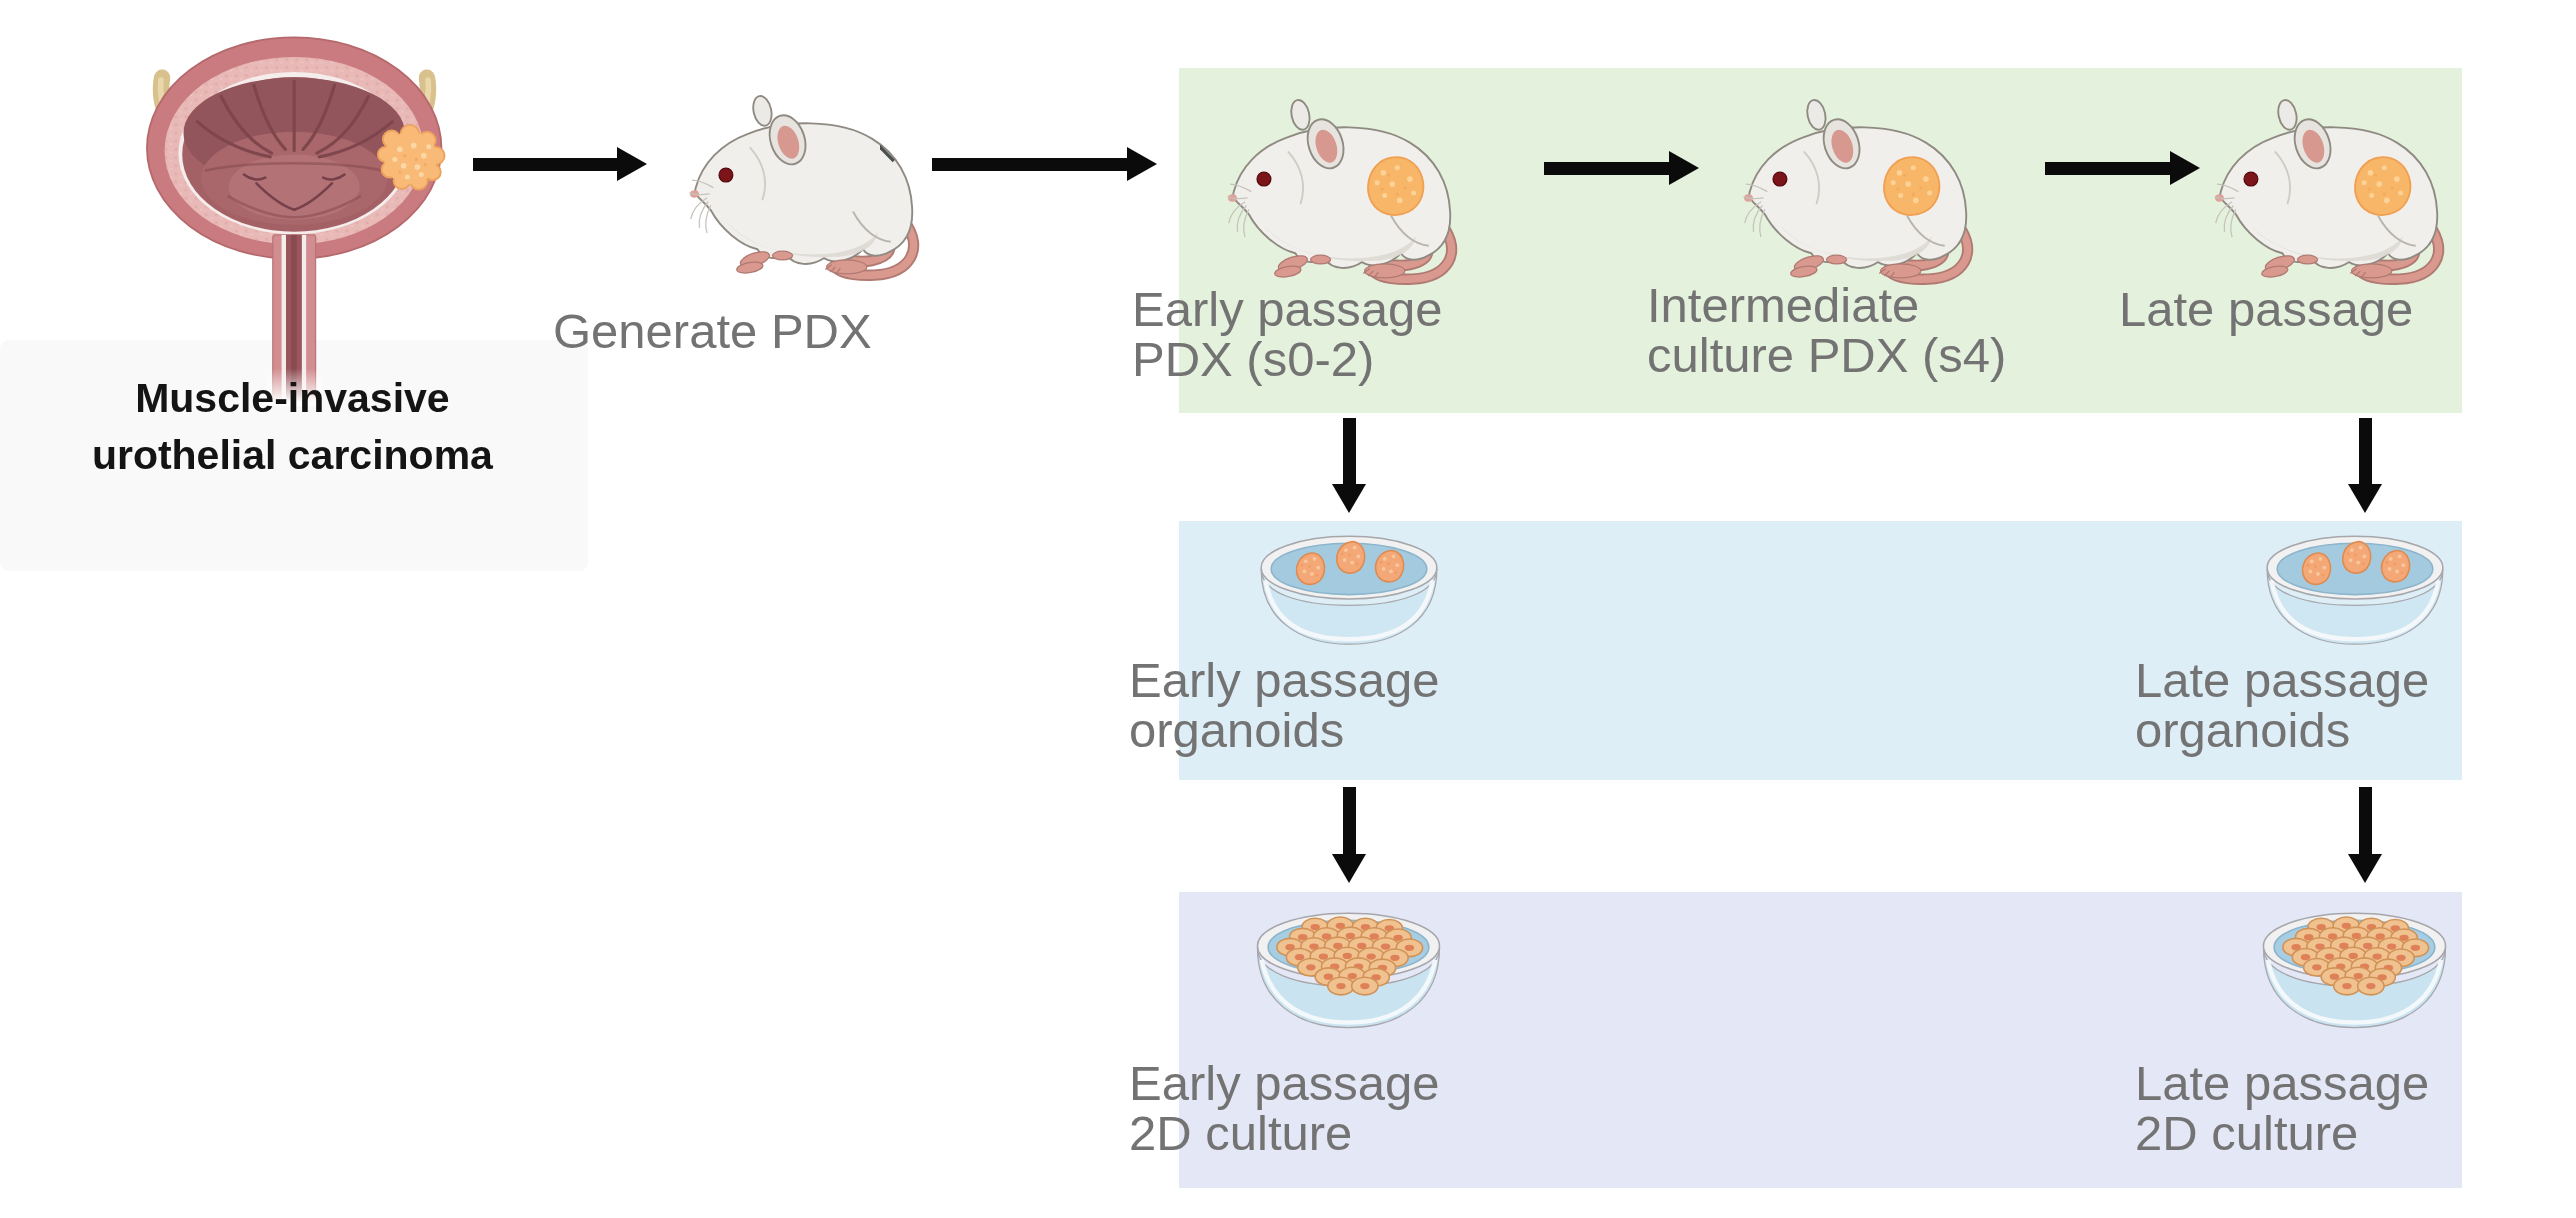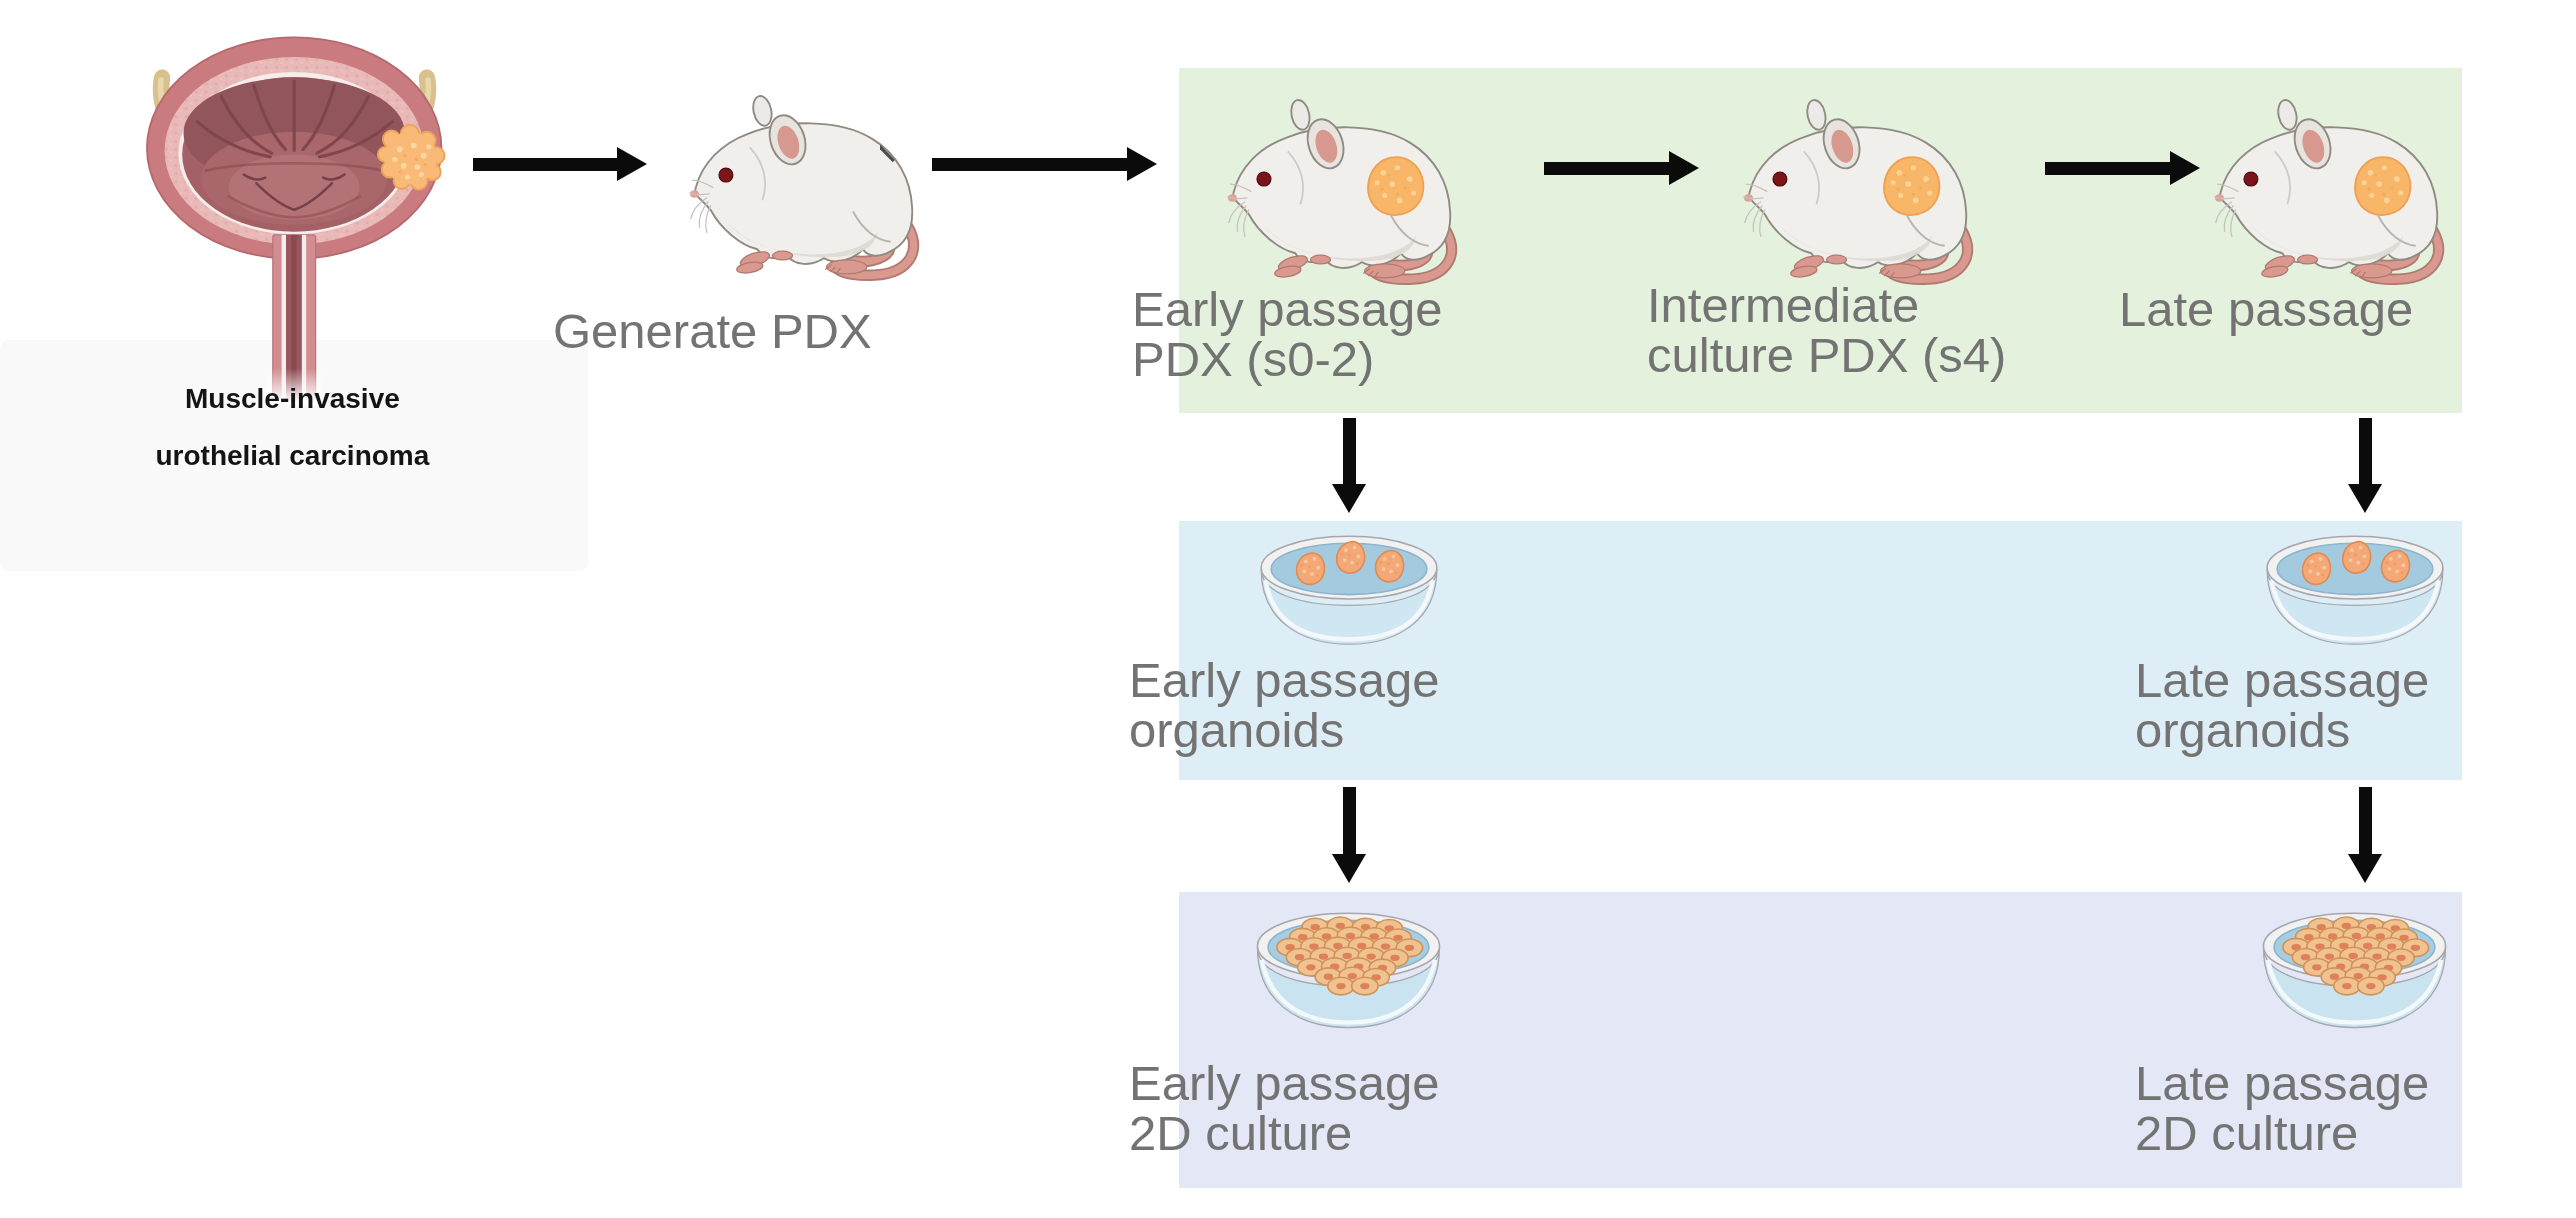--- a/index.html
+++ b/index.html
@@ -5,21 +5,21 @@
   html,body{margin:0;padding:0;background:#fff;}
   #canvas{position:relative;width:2576px;height:1219px;background:#ffffff;overflow:hidden;
           font-family:"Liberation Sans",sans-serif;color:#212121;}
   .panel{position:absolute;}
   .panel.pdx{left:1179px;top:68px;width:1283px;height:345px;background:#e4f1dc;}
   .panel.organoid{left:1179px;top:521px;width:1283px;height:259px;background:#deeef6;}
   .panel.culture{left:1179px;top:892px;width:1283px;height:296px;background:#e4e7f5;}
   .faint-card{position:absolute;left:0;top:340px;width:588px;height:231px;background:#f9f9f9;border-radius:8.8px;}
   .lbl{position:absolute;font-size:49px;line-height:50px;color:#737373;white-space:nowrap;}
   .title{position:absolute;left:9.4px;top:370px;width:566px;text-align:center;font-weight:bold;
-         font-size:28px;line-height:57px;color:#141414;}
+         font-size:41px;line-height:57px;color:#141414;}
   .art{position:absolute;}
   
   .harrow{position:absolute;height:12.6px;background:#0b0b0b;}
   .harrow::after{content:"";position:absolute;right:-29px;top:50%;transform:translateY(-50%);
     border-left:30px solid #0b0b0b;border-top:17.6px solid transparent;border-bottom:17.6px solid transparent;}
   .varrow{position:absolute;width:12.6px;background:#0b0b0b;}
   .varrow::after{content:"";position:absolute;bottom:-28px;left:50%;transform:translateX(-50%);
     border-top:29px solid #0b0b0b;border-left:17.6px solid transparent;border-right:17.6px solid transparent;}
 </style>
 </head>

